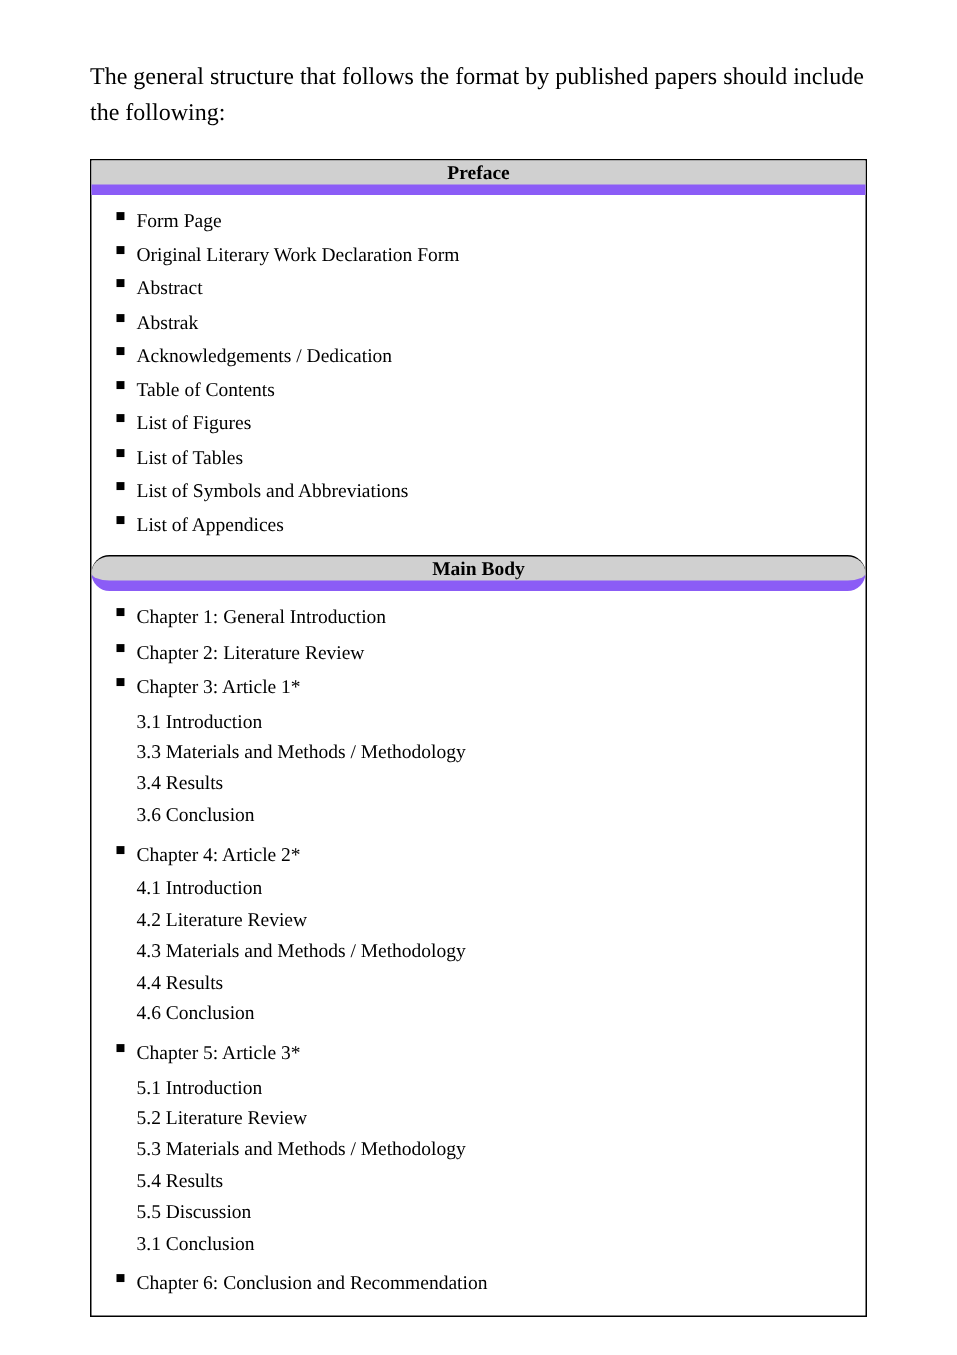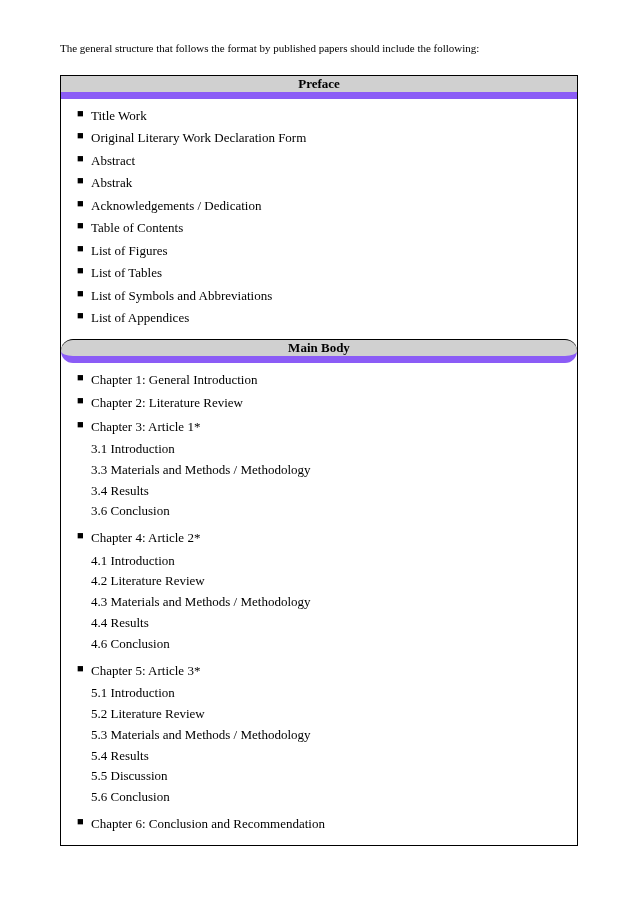--- a/index.html
+++ b/index.html
@@ -22,21 +22,21 @@
       width: 638px;
       min-height: 903px;
       background: #ffffff;
       padding: 40px 60px 60px 60px;
       position: relative;
     }
 
     .intro-text {
       margin-bottom: 18px;
       line-height: 1.5;
-      font-size: 11px;
+      font-size: 16px;
     }
 
     .table-container {
       border: 1px solid #000;
       width: 100%;
     }
 
     .section-header {
       background: #d0d0d0;
       text-align: center;
@@ -98,21 +98,21 @@
 
   <p class="intro-text">The general structure that follows the format by published papers should include the following:</p>
 
   <div class="table-container">
 
     <div class="section-header">Preface</div>
     <div class="section-content">
 
     <div class="list-item">
           <span class="bullet">■</span>
-          <span class="item-text">Title Work</span>
+          <span class="item-text">Form Page</span>
         </div>
         <div class="list-item">
           <span class="bullet">■</span>
           <span class="item-text">Original Literary Work Declaration Form</span>
         </div>
         <div class="list-item">
           <span class="bullet">■</span>
           <span class="item-text">Abstract</span>
         </div>
         <div class="list-item">
@@ -189,21 +189,21 @@
           <div class="list-item">
             <span class="bullet">■</span>
             <span class="item-text">Chapter 5: Article 3*</span>
           </div>
           <div class="sub-items">
             <div class="sub-item">5.1 Introduction</div>
             <div class="sub-item">5.2 Literature Review</div>
             <div class="sub-item">5.3 Materials and Methods / Methodology</div>
             <div class="sub-item">5.4 Results</div>
             <div class="sub-item">5.5 Discussion</div>
-            <div class="sub-item">5.6 Conclusion</div>
+            <div class="sub-item">3.1 Conclusion</div>
           </div>
         </div>
         <div class="chapter-block">
           <div class="list-item">
             <span class="bullet">■</span>
             <span class="item-text">Chapter 6: Conclusion and Recommendation</span>
           </div>
         </div>
       </div>
 

